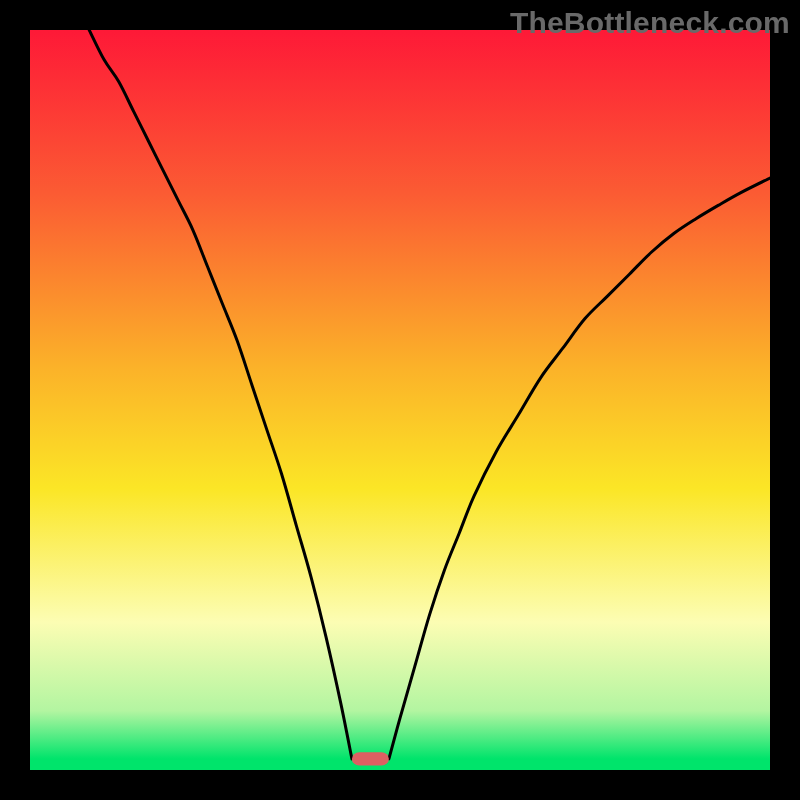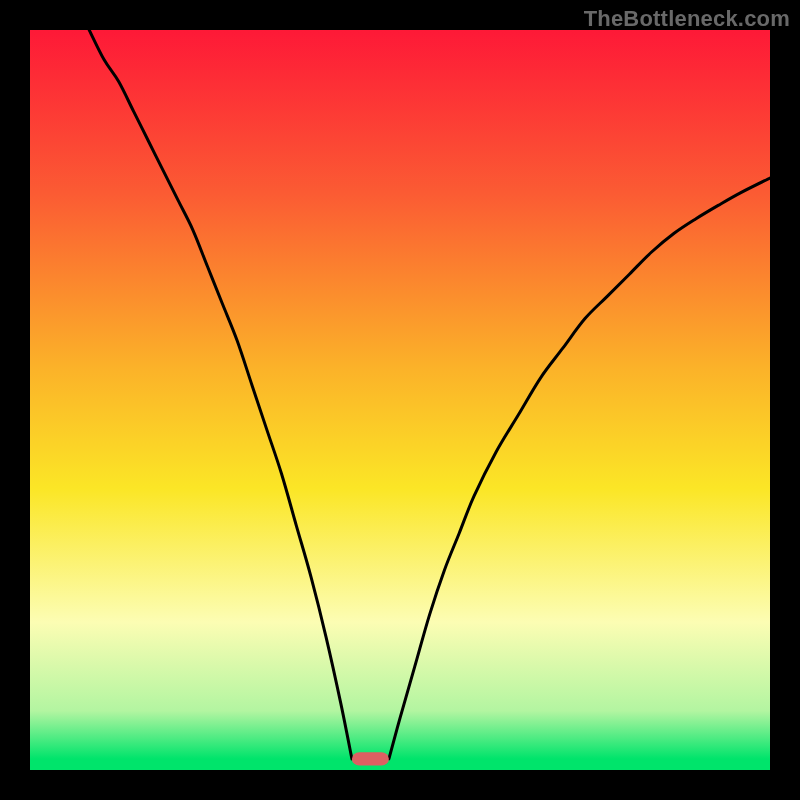--- a/index.html
+++ b/index.html
@@ -23,21 +23,21 @@
     left: 0;
     top: 0;
     width: 740px;
     height: 740px;
   }
   .watermark {
     position: absolute;
     top: 6px;
     right: 10px;
     font-family: Arial, Helvetica, sans-serif;
-    font-size: 22px;
+    font-size: 30px;
     font-weight: 600;
     color: #696969;
     letter-spacing: 0.2px;
   }
 </style>
 </head>
 <body>
 
 <div class="chart-frame">
   <svg class="plot-area" id="plot" viewBox="0 0 740 740" preserveAspectRatio="none">

